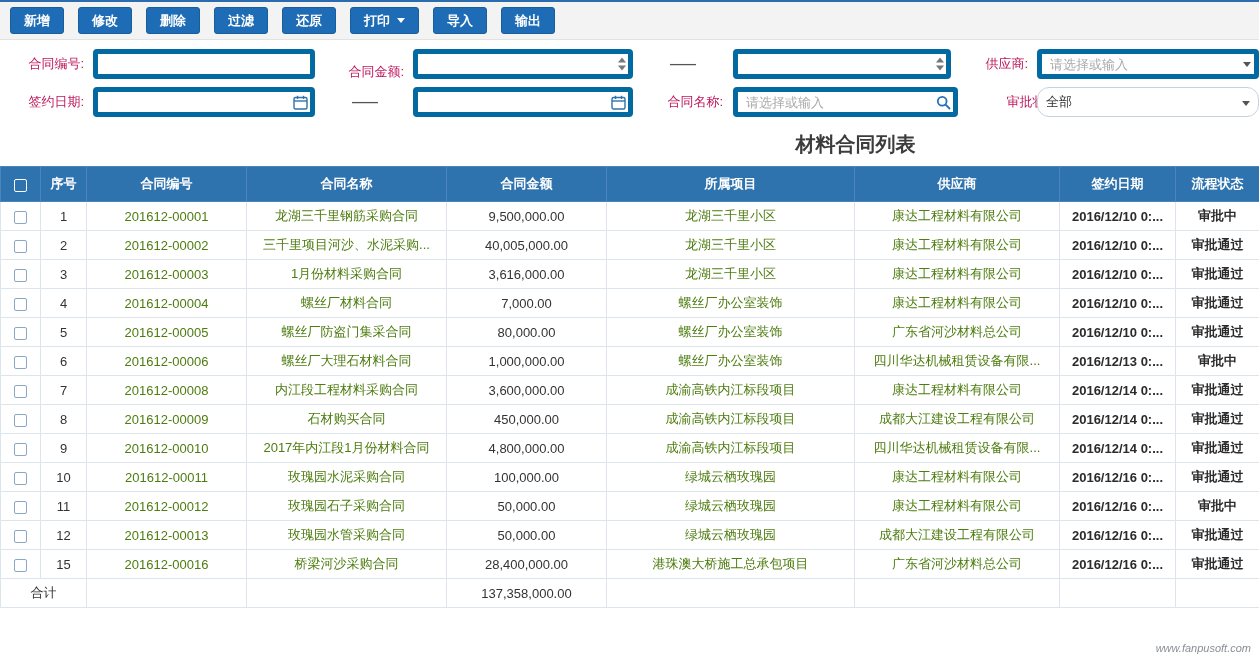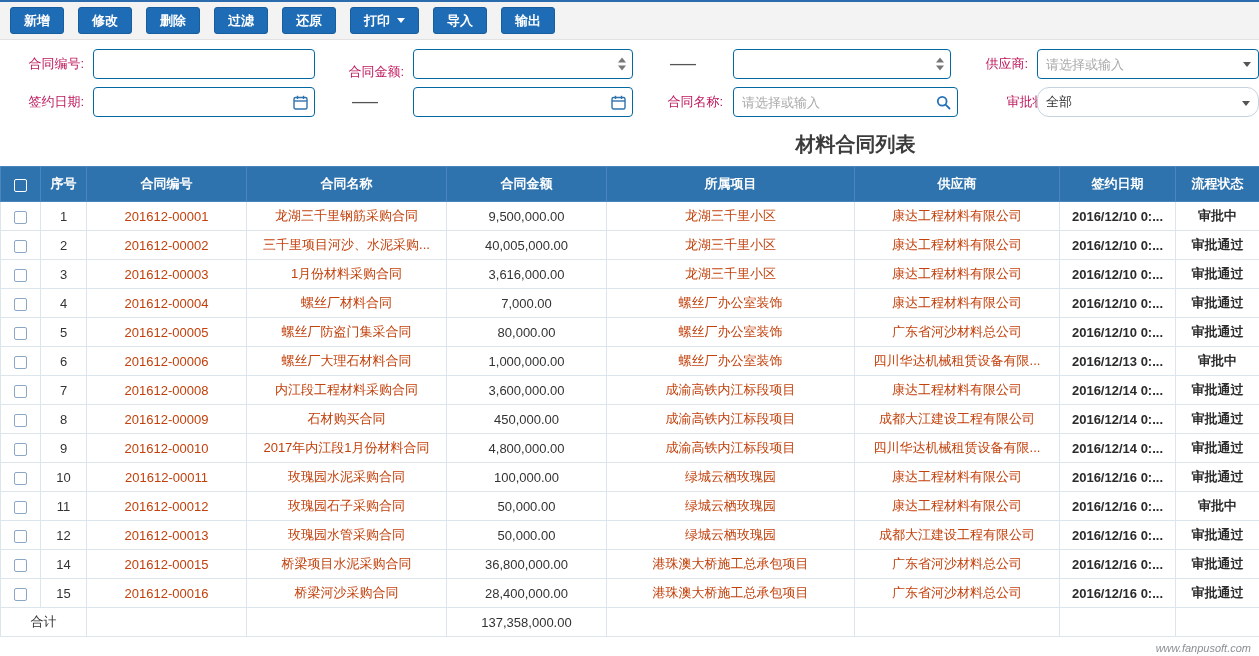--- a/index.html
+++ b/index.html
@@ -30,21 +30,21 @@
   .f-label {
     position:absolute; height:30px; line-height:30px; font-size:13px;
     color:#be185d; text-align:right; padding-right:4px;
   }
   .f-dash {
     position:absolute; height:30px; line-height:30px; font-size:13px;
     color:#555; font-weight:bold; text-align:center;
   }
   .f-field { position:absolute; height:30px; }
   .f-field input {
-    width:100%; height:100%; border:1px solid #0369a1; border-radius:4px;
+    width:100%; height:100%; border:5px solid #0369a1; border-radius:4px;
     padding:0 26px 0 8px; font-size:13px; color:#a16207; outline:none;
     font-family:inherit; background:#fff;
   }
   .f-field input::placeholder { color:#a9a9a9; }
   .spin {
     position:absolute; right:7px; top:50%; transform:translateY(-50%);
     display:flex; flex-direction:column; gap:3px; cursor:pointer;
   }
   .spin i { width:0; height:0; border-left:4px solid transparent; border-right:4px solid transparent; }
   .spin .up   { border-bottom:5px solid #777; }
@@ -73,21 +73,21 @@
   th {
     background:#2e73ae; color:#fff; height:29px; font-weight:bold;
     border:1px solid #4a85bd; text-align:center; padding:8px 4px;
     white-space:nowrap; overflow:hidden;
   }
   td {
     height:29px; border:1px solid #dde5ec; text-align:center; color:#333;
     white-space:nowrap; overflow:hidden; text-overflow:ellipsis; padding:0 4px;
     background:#fff;
   }
-  a.link { color:#c2410c; text-decoration:none; }
+  a.link { color:#4d7c0f; text-decoration:none; }
   .bold-cell { font-weight:bold; color:#2b2b2b; }
   .cb {
     appearance:none; -webkit-appearance:none; width:13px; height:13px;
     border:1px solid #8aa8c5; background:#fff; border-radius:2px;
     vertical-align:middle; cursor:pointer;
   }
   th .cb { border-color:#fff; background:transparent; }
   
   .watermark {
     position:absolute; right:8px; bottom:2px; text-align:left; z-index:5;
@@ -363,31 +363,20 @@
         <td><a href="#" class="link">201612-00013</a></td>
         <td><a href="#" class="link">玫瑰园水管采购合同</a></td>
         <td>50,000.00</td>
         <td><a href="#" class="link">绿城云栖玫瑰园</a></td>
         <td><a href="#" class="link">成都大江建设工程有限公司</a></td>
         <td class="bold-cell">2016/12/16 0:...</td>
         <td class="bold-cell">审批通过</td>
       </tr>
       <tr>
         <td><input type="checkbox" class="cb" style=""></td>
-        <td>14</td>
-        <td><a href="#" class="link">201612-00015</a></td>
-        <td><a href="#" class="link">桥梁项目水泥采购合同</a></td>
-        <td>36,800,000.00</td>
-        <td><a href="#" class="link">港珠澳大桥施工总承包项目</a></td>
-        <td><a href="#" class="link">广东省河沙材料总公司</a></td>
-        <td class="bold-cell">2016/12/16 0:...</td>
-        <td class="bold-cell">审批通过</td>
-      </tr>
-      <tr>
-        <td><input type="checkbox" class="cb" style=""></td>
         <td>15</td>
         <td><a href="#" class="link">201612-00016</a></td>
         <td><a href="#" class="link">桥梁河沙采购合同</a></td>
         <td>28,400,000.00</td>
         <td><a href="#" class="link">港珠澳大桥施工总承包项目</a></td>
         <td><a href="#" class="link">广东省河沙材料总公司</a></td>
         <td class="bold-cell">2016/12/16 0:...</td>
         <td class="bold-cell">审批通过</td>
       </tr>
     </tbody>

